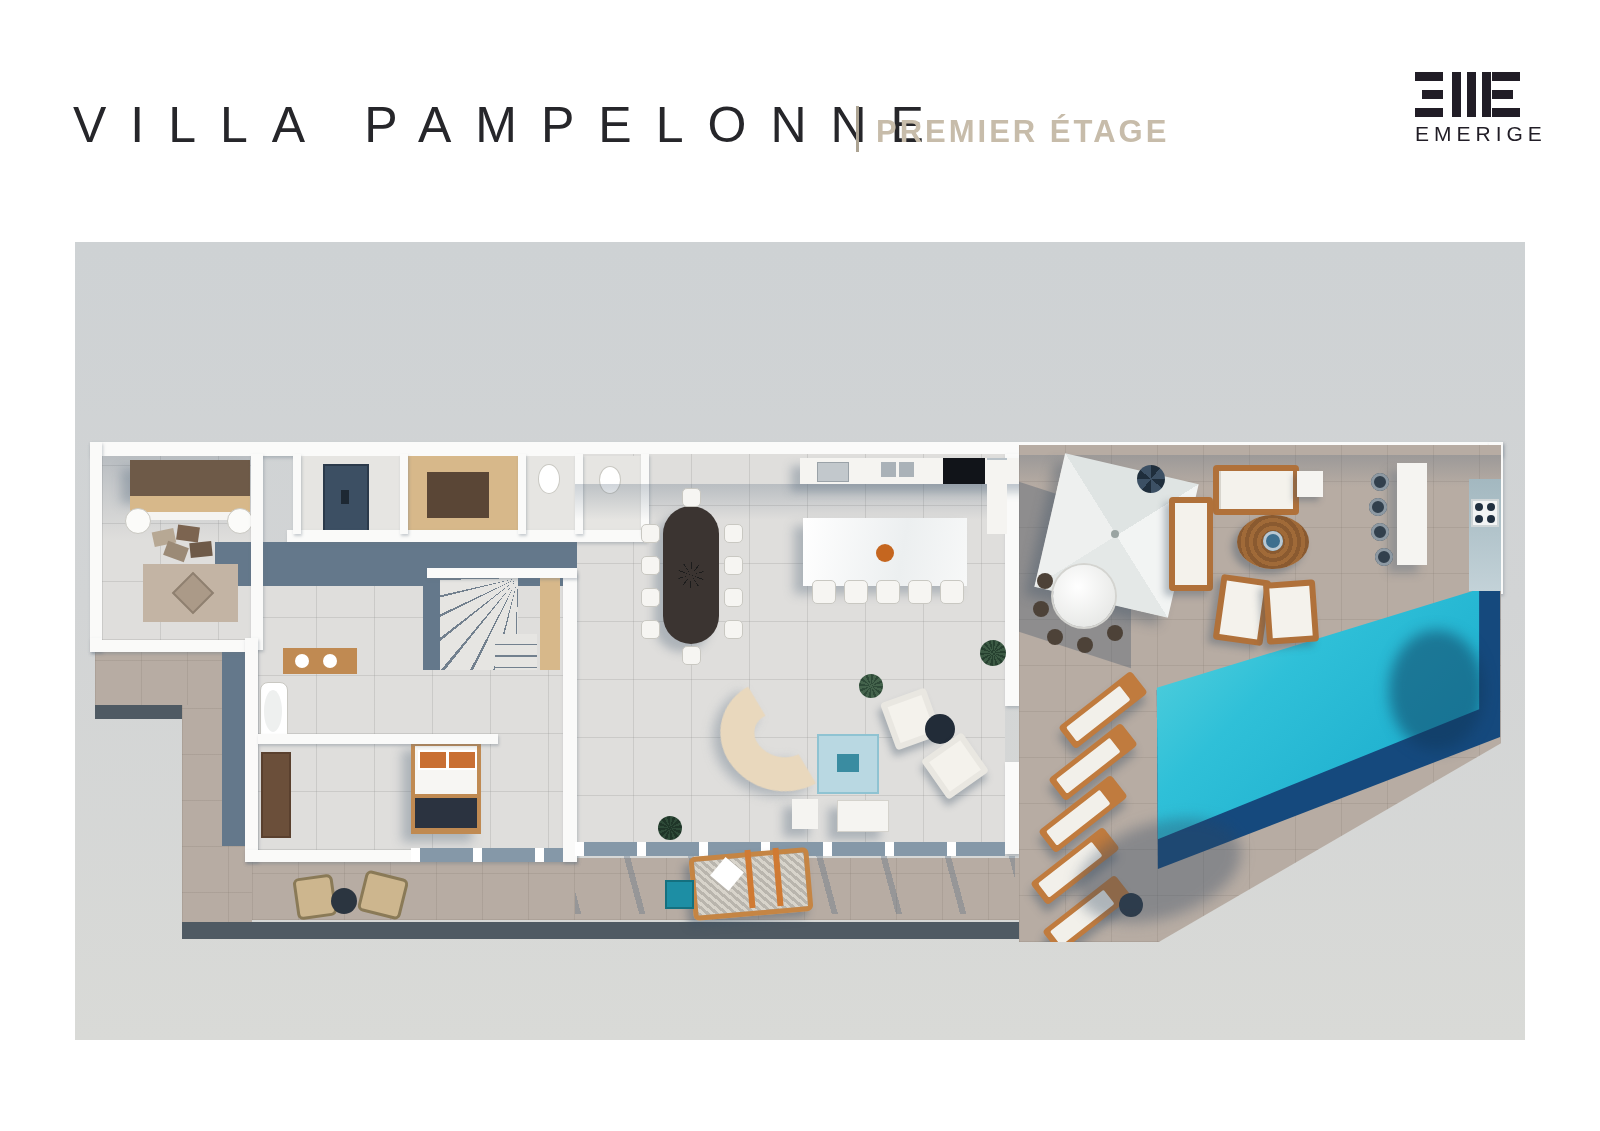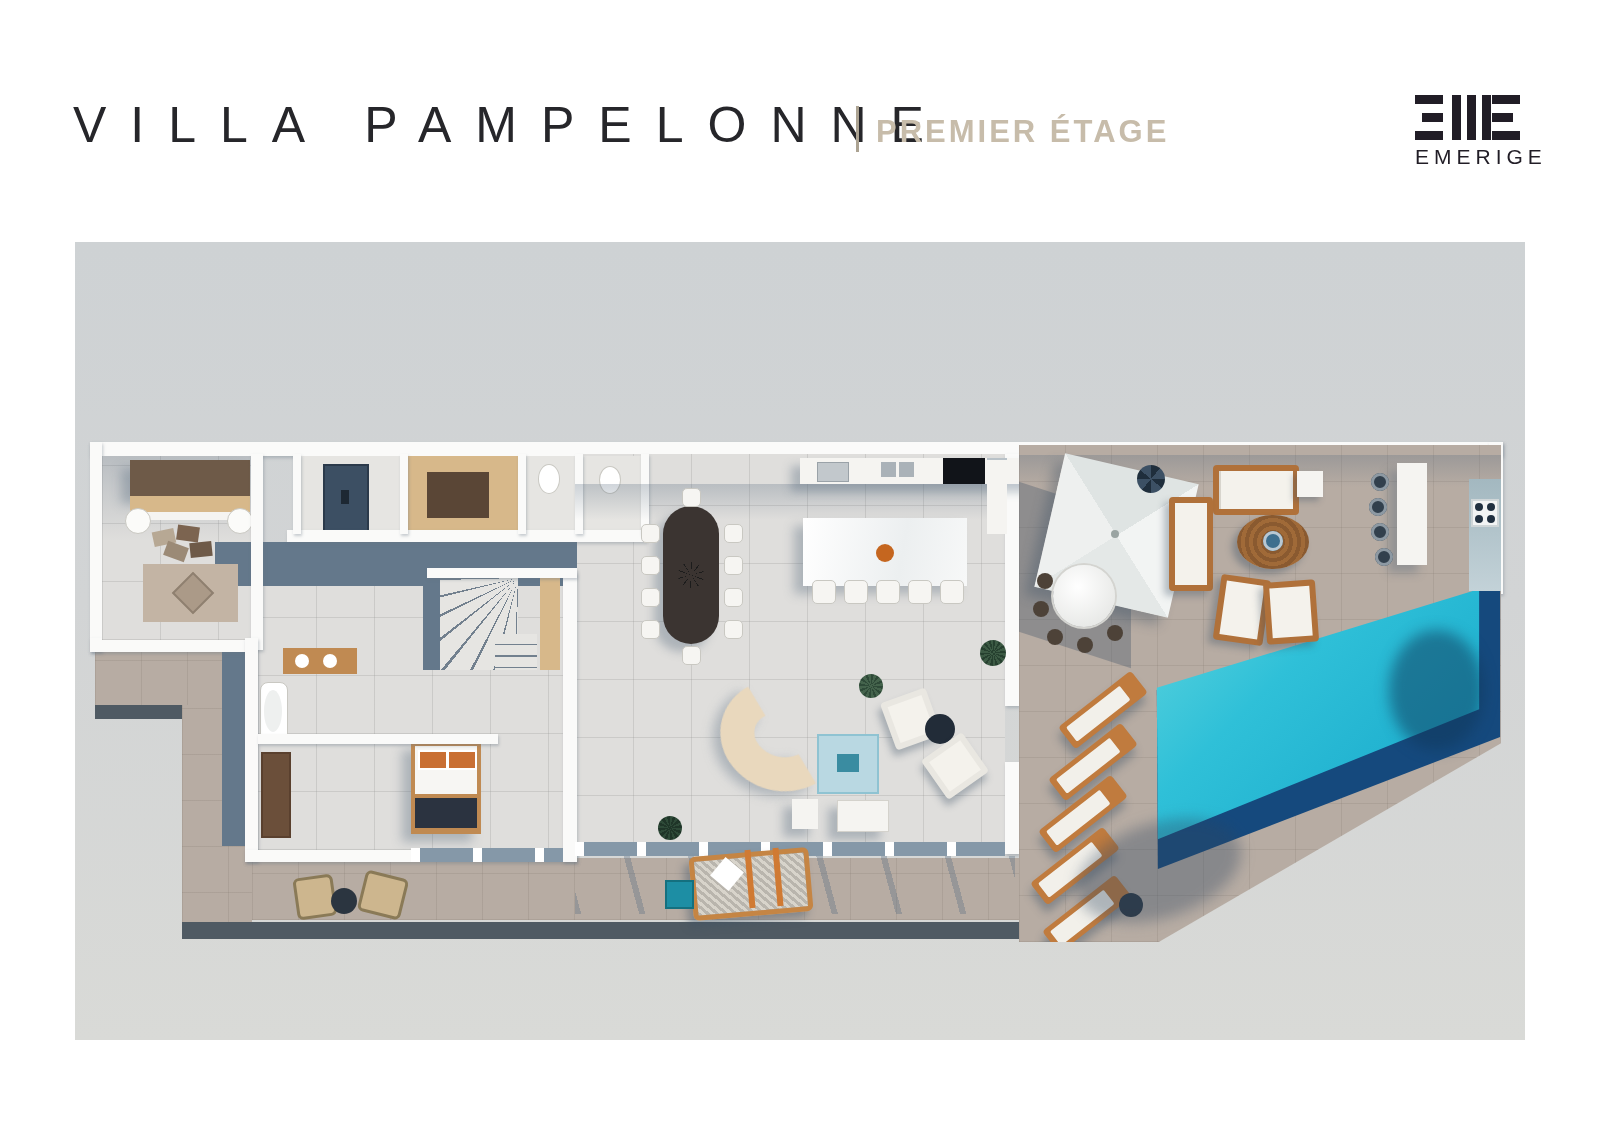--- a/index.html
+++ b/index.html
@@ -6,21 +6,21 @@
   .page{position:relative;width:1600px;height:1131px;background:#ffffff;overflow:hidden;
         font-family:"Liberation Sans",sans-serif;}
   .abs{position:absolute;}
 
   
   .title{left:73px;top:96px;font-size:50px;font-weight:300;color:#26262a;
          letter-spacing:24px;white-space:nowrap;}
   .divider{left:856px;top:106px;width:3px;height:46px;background:#aca392;}
   .subtitle{left:876px;top:114px;font-size:31px;font-weight:700;color:#c7bcaa;
             letter-spacing:3px;white-space:nowrap;}
-  .logo{left:1415px;top:95px;width:108px;height:78px;}
+  .logo{left:1415px;top:72px;width:108px;height:78px;}
   .logo-mark{position:absolute;left:0;top:0;width:105px;height:45px;}
   .bar{position:absolute;background:#211d26;}
   .logo-word{position:absolute;left:0;top:50px;width:106px;text-align:center;
              font-size:21px;font-weight:400;color:#211d26;letter-spacing:5px;}
 
   
   .footer{left:0;top:1084px;width:1522px;text-align:right;
           font-family:"Liberation Serif",serif;font-size:18px;color:#3c414b;letter-spacing:2.5px;}
 
   

